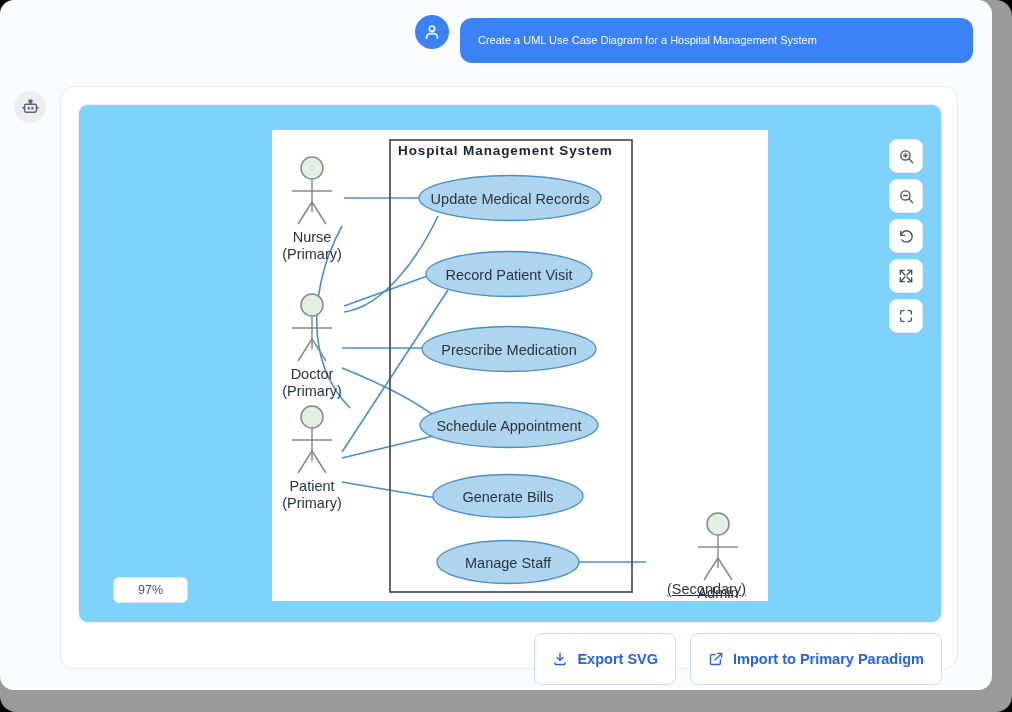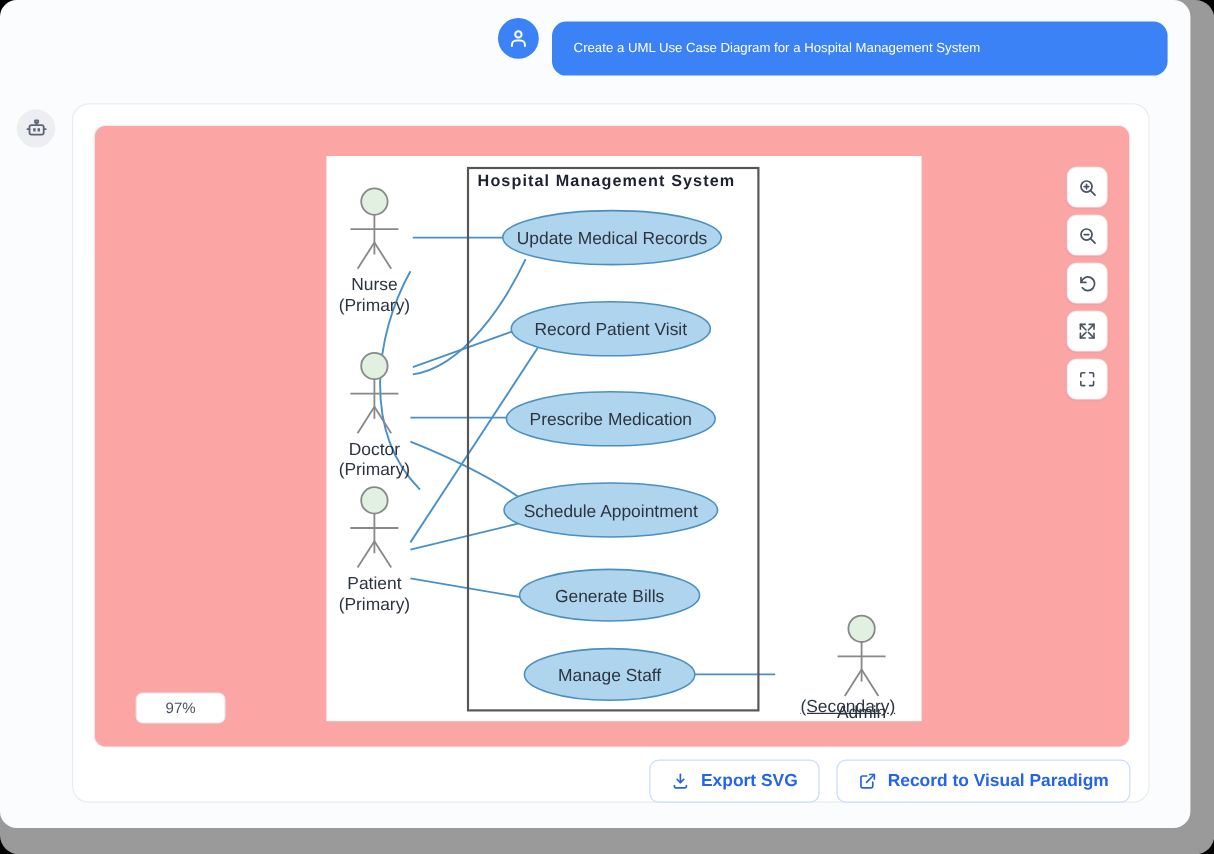--- a/index.html
+++ b/index.html
@@ -72,21 +72,21 @@
     background: #ffffff;
     border: 1px solid #e9ecef;
     border-radius: 14px;
   }
 
   
   #diagram-panel {
     position: absolute;
     left: 17px; top: 17px;
     width: 864px; height: 519px;
-    background: #fca5a5;
+    background: #7dd3fc;
     border: 1px solid #eceff2;
     border-radius: 10px;
     overflow: hidden;
   }
 
   
   #uml-canvas {
     position: absolute;
     left: 193px; top: 25px;
     width: 496px; height: 471px;
@@ -130,21 +130,21 @@
   #action-row {
     position: absolute;
     left: 17px; top: 546px;
     width: 864px;
     display: flex;
     justify-content: flex-end;
     gap: 14px;
   }
   .action-btn {
     display: flex; align-items: center; gap: 9px;
-    height: 36px;
+    height: 52px;
     padding: 0 17px;
     background: #ffffff;
     border: 1px solid #c9dcfb;
     border-radius: 8px;
     color: #2563eb;
     font-size: 14.5px;
     font-weight: bold;
     white-space: nowrap;
   }
   .action-btn svg { display: block; flex: 0 0 auto; }
@@ -359,19 +359,19 @@
           <span>Export SVG</span>
         </div>
         <div class="action-btn">
           <span>
             <svg width="16" height="16" viewBox="0 0 24 24" fill="none" stroke="#2563eb" stroke-width="2.1" stroke-linecap="round" stroke-linejoin="round">
               <path d="M18.5 13.2v5.1a2 2 0 0 1-2 2H5.7a2 2 0 0 1-2-2V7.5a2 2 0 0 1 2-2h5.1"></path>
               <path d="M14.6 3.6h5.8v5.8"></path>
               <path d="M20.4 3.6 10.6 13.4"></path>
             </svg>
           </span>
-          <span>Record to Visual Paradigm</span>
+          <span>Import to Primary Paradigm</span>
         </div>
       </div>
 
     </div>
   </div>
 </div>
 
 </body></html>

